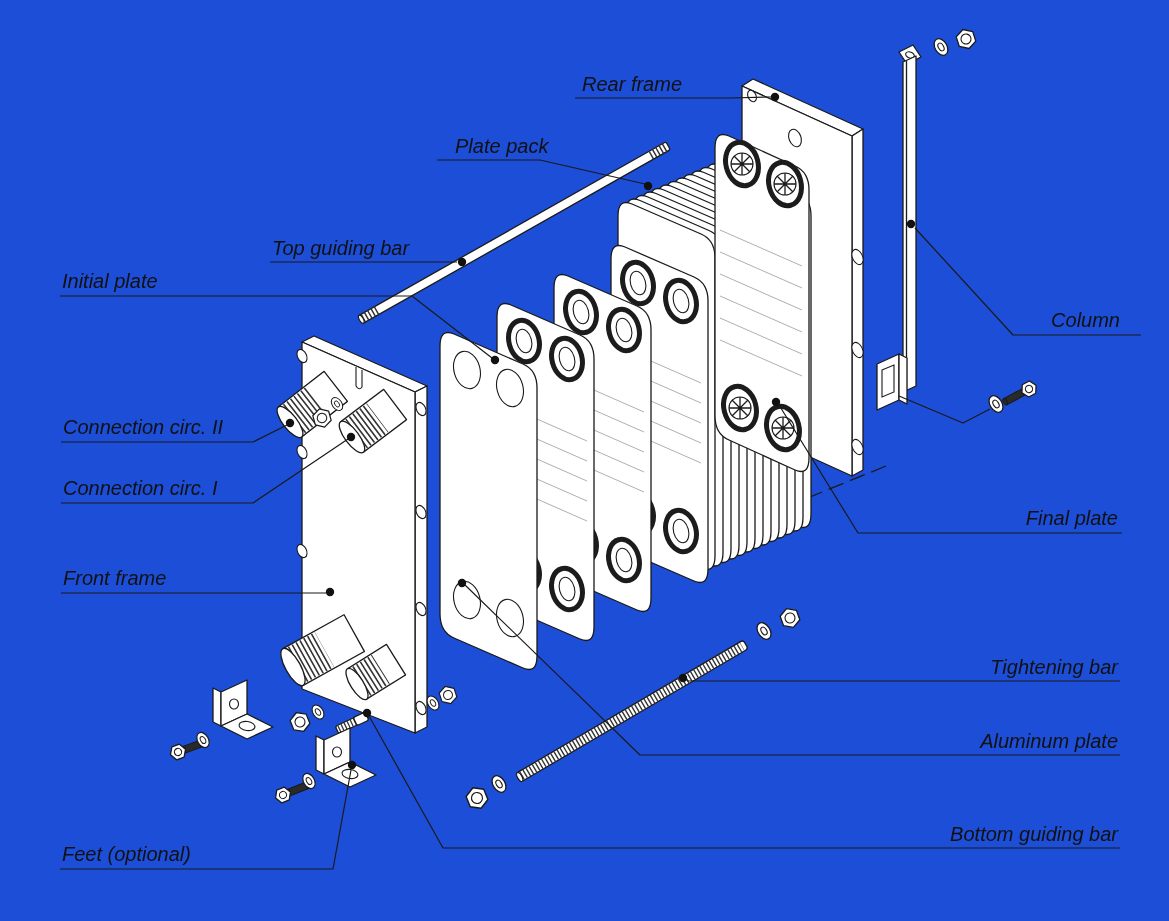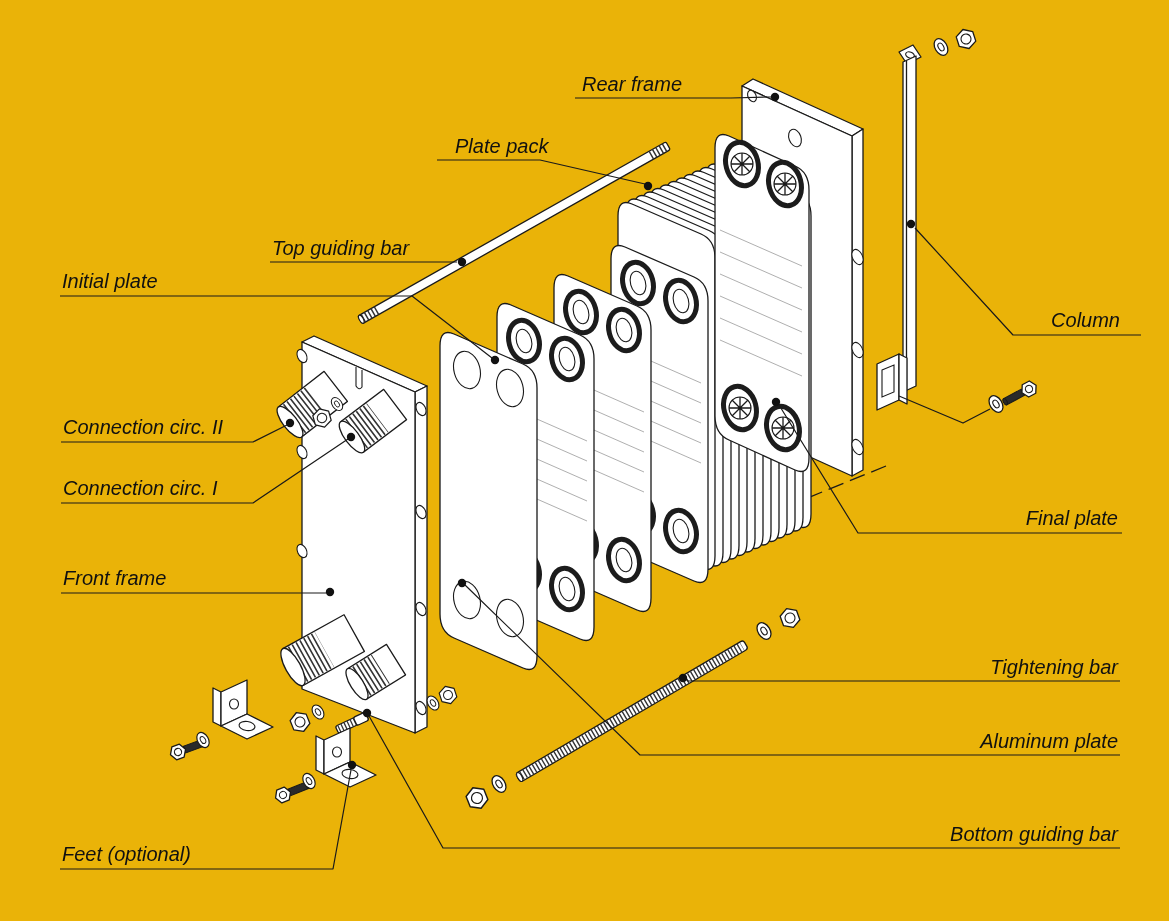--- a/index.html
+++ b/index.html
@@ -1,16 +1,16 @@
 <!DOCTYPE html>
 <html><head>
 <meta charset="utf-8">
 <style>
   html,body{margin:0;padding:0;background:#fff;}
-  .stage{position:relative;width:1169px;height:921px;background:#eab308;overflow:hidden;
+  .stage{position:relative;width:1169px;height:921px;background:#1d4ed8;overflow:hidden;
          font-family:"Liberation Sans",sans-serif;}
   svg{position:absolute;left:0;top:0;}
   .part{fill:#ffffff;stroke:#1a1a1a;stroke-width:1.3;stroke-linejoin:round;}
   .ln{fill:none;stroke:#1a1a1a;stroke-width:1.3;stroke-linejoin:round;}
   .thin{fill:#ffffff;stroke:#1a1a1a;stroke-width:1.1;}
   .tex{fill:none;stroke:#9a9a9a;stroke-width:0.8;}
   .ring{fill:#ffffff;stroke:#1c1c1c;stroke-width:5;}
   .leader{fill:none;stroke:#1a1a1a;stroke-width:1.2;stroke-linejoin:round;}
   .dot{fill:#111111;stroke:none;}
   .lbl{font-family:"Liberation Sans",sans-serif;font-style:italic;font-size:20px;fill:#111111;}

